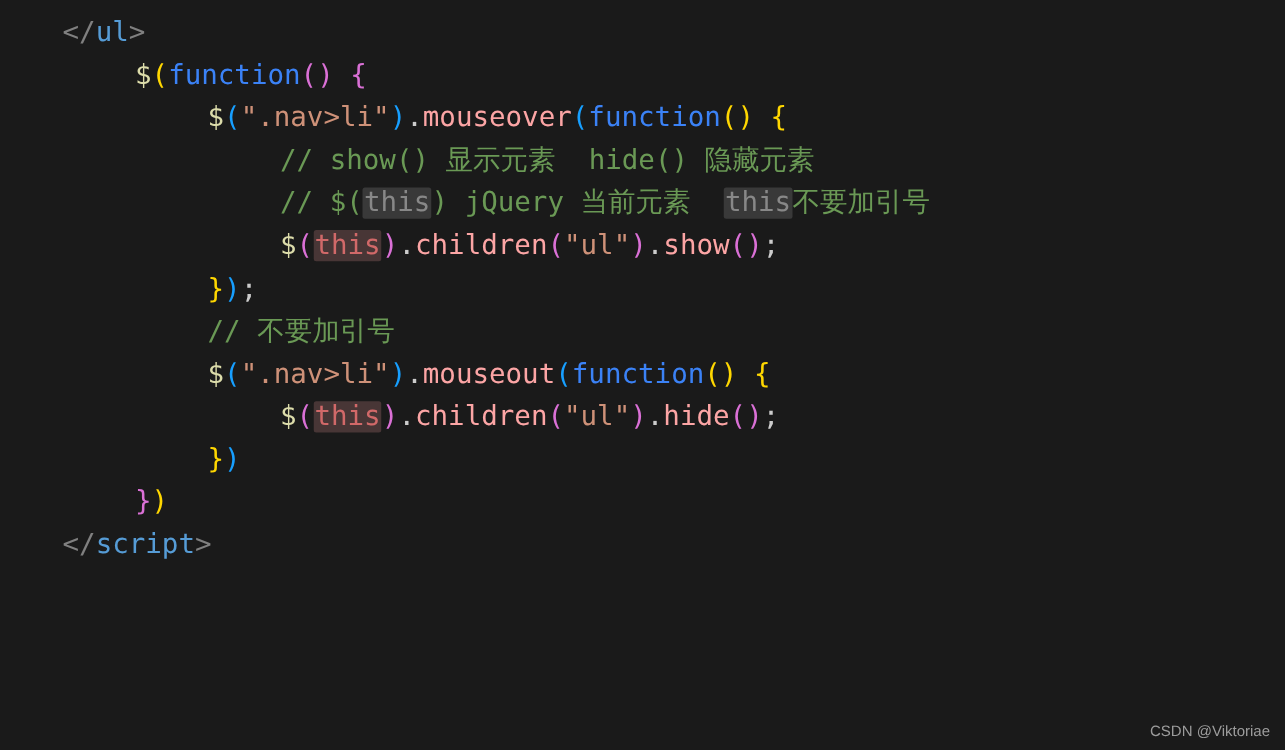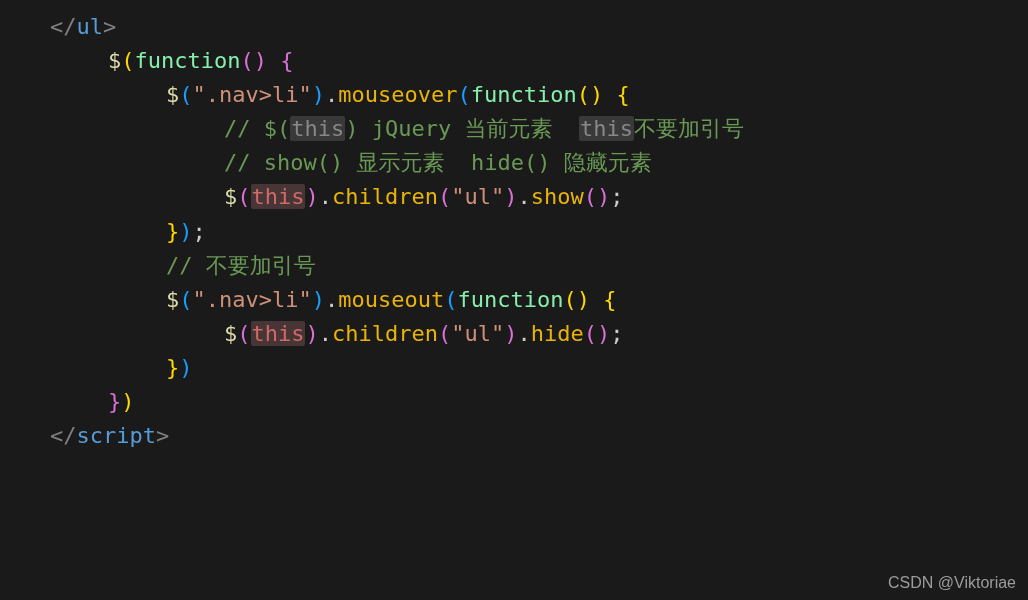--- a/index.html
+++ b/index.html
@@ -16,37 +16,37 @@
     position: relative;
   }
   .line {
     line-height: 1.55;
     white-space: pre;
     position: relative;
   }
   .tag { color: #808080; }
   .tagname { color: #569cd6; }
   .dollar { color: #dcdcaa; }
-  .keyword { color: #86efac; }
+  .keyword { color: #3b82f6; }
   .this-kw { color: #d16969; background: rgba(210,140,140,0.25); padding:0 1px; border-radius:2px;}
   .this-cmt { color: #888; background: rgba(200,200,200,0.18); padding:0 1px; border-radius:2px;}
   .paren { color: #ffd700; }
   .paren2 { color: #da70d6; }
   .paren3 { color: #179fff; }
   .string { color: #ce9178; }
   .comment { color: #6a9955; }
-  .method { color: #eab308; }
+  .method { color: #fca5a5; }
   .op { color: #ccc; }
   .semi { color: #ccc; }
   .watermark {
     position: fixed;
     right: 12px;
     bottom: 8px;
     color: #aaa;
-    font-size: 16px;
+    font-size: 12px;
     font-family: sans-serif;
     opacity: 0.9;
   }
   .indent { display:inline-block; }
   .i1 { width: 58px; } 
   .i2 { width: 116px; }
   .i3 { width: 174px; }
 </style>
 </head>
 <body>
@@ -54,23 +54,23 @@
 <div class="editor">
 
   <div class="line"><span class="tag">&lt;/</span><span class="tagname">ul</span><span class="tag">&gt;</span></div>
 
 
   <div class="line"><span class="indent i1"></span><span class="dollar">$</span><span class="paren">(</span><span class="keyword">function</span><span class="paren2">(</span><span class="paren2">)</span><span> </span><span class="paren2">{</span></div>
 
 
   <div class="line"><span class="indent i2"></span><span class="dollar">$</span><span class="paren3">(</span><span class="string">".nav&gt;li"</span><span class="paren3">)</span><span class="op">.</span><span class="method">mouseover</span><span class="paren3">(</span><span class="keyword">function</span><span class="paren">(</span><span class="paren">)</span><span> </span><span class="paren">{</span></div>
 
+  <div class="line"><span class="indent i3"></span><span class="comment">// show() 显示元素  hide() 隐藏元素</span></div>
+
   <div class="line"><span class="indent i3"></span><span class="comment"><span>// $(</span><span class="this-cmt">this</span><span>) jQuery 当前元素  </span><span class="this-cmt">this</span><span>不要加引号</span></span></div>
-
-  <div class="line"><span class="indent i3"></span><span class="comment">// show() 显示元素  hide() 隐藏元素</span></div>
 
   <div class="line"><span class="indent i3"></span><span class="dollar">$</span><span class="paren2">(</span><span class="this-kw">this</span><span class="paren2">)</span><span class="op">.</span><span class="method">children</span><span class="paren2">(</span><span class="string">"ul"</span><span class="paren2">)</span><span class="op">.</span><span class="method">show</span><span class="paren2">(</span><span class="paren2">)</span><span class="semi">;</span></div>
 
   <div class="line"><span class="indent i2"></span><span class="paren">}</span><span class="paren3">)</span><span class="semi">;</span></div>
 
   <div class="line"><span class="indent i2"></span><span class="comment">// 不要加引号</span></div>
 
   <div class="line"><span class="indent i2"></span><span class="dollar">$</span><span class="paren3">(</span><span class="string">".nav&gt;li"</span><span class="paren3">)</span><span class="op">.</span><span class="method">mouseout</span><span class="paren3">(</span><span class="keyword">function</span><span class="paren">(</span><span class="paren">)</span><span> </span><span class="paren">{</span></div>
 
   <div class="line"><span class="indent i3"></span><span class="dollar">$</span><span class="paren2">(</span><span class="this-kw">this</span><span class="paren2">)</span><span class="op">.</span><span class="method">children</span><span class="paren2">(</span><span class="string">"ul"</span><span class="paren2">)</span><span class="op">.</span><span class="method">hide</span><span class="paren2">(</span><span class="paren2">)</span><span class="semi">;</span></div>

